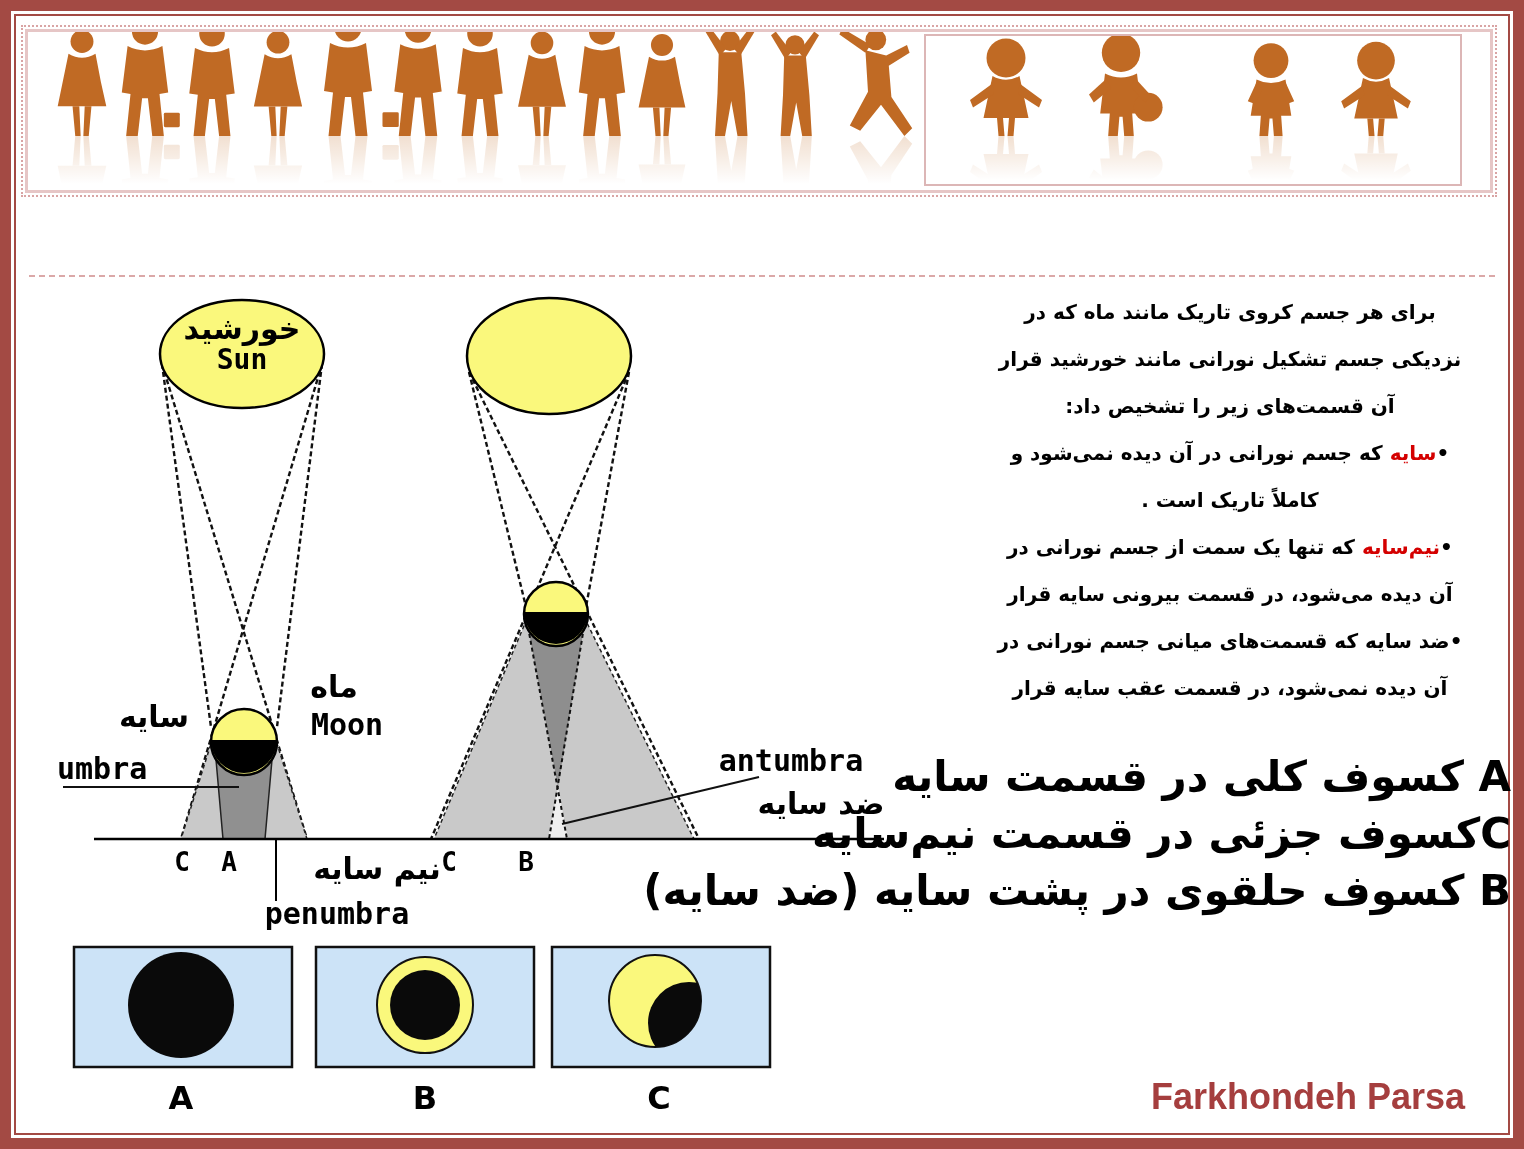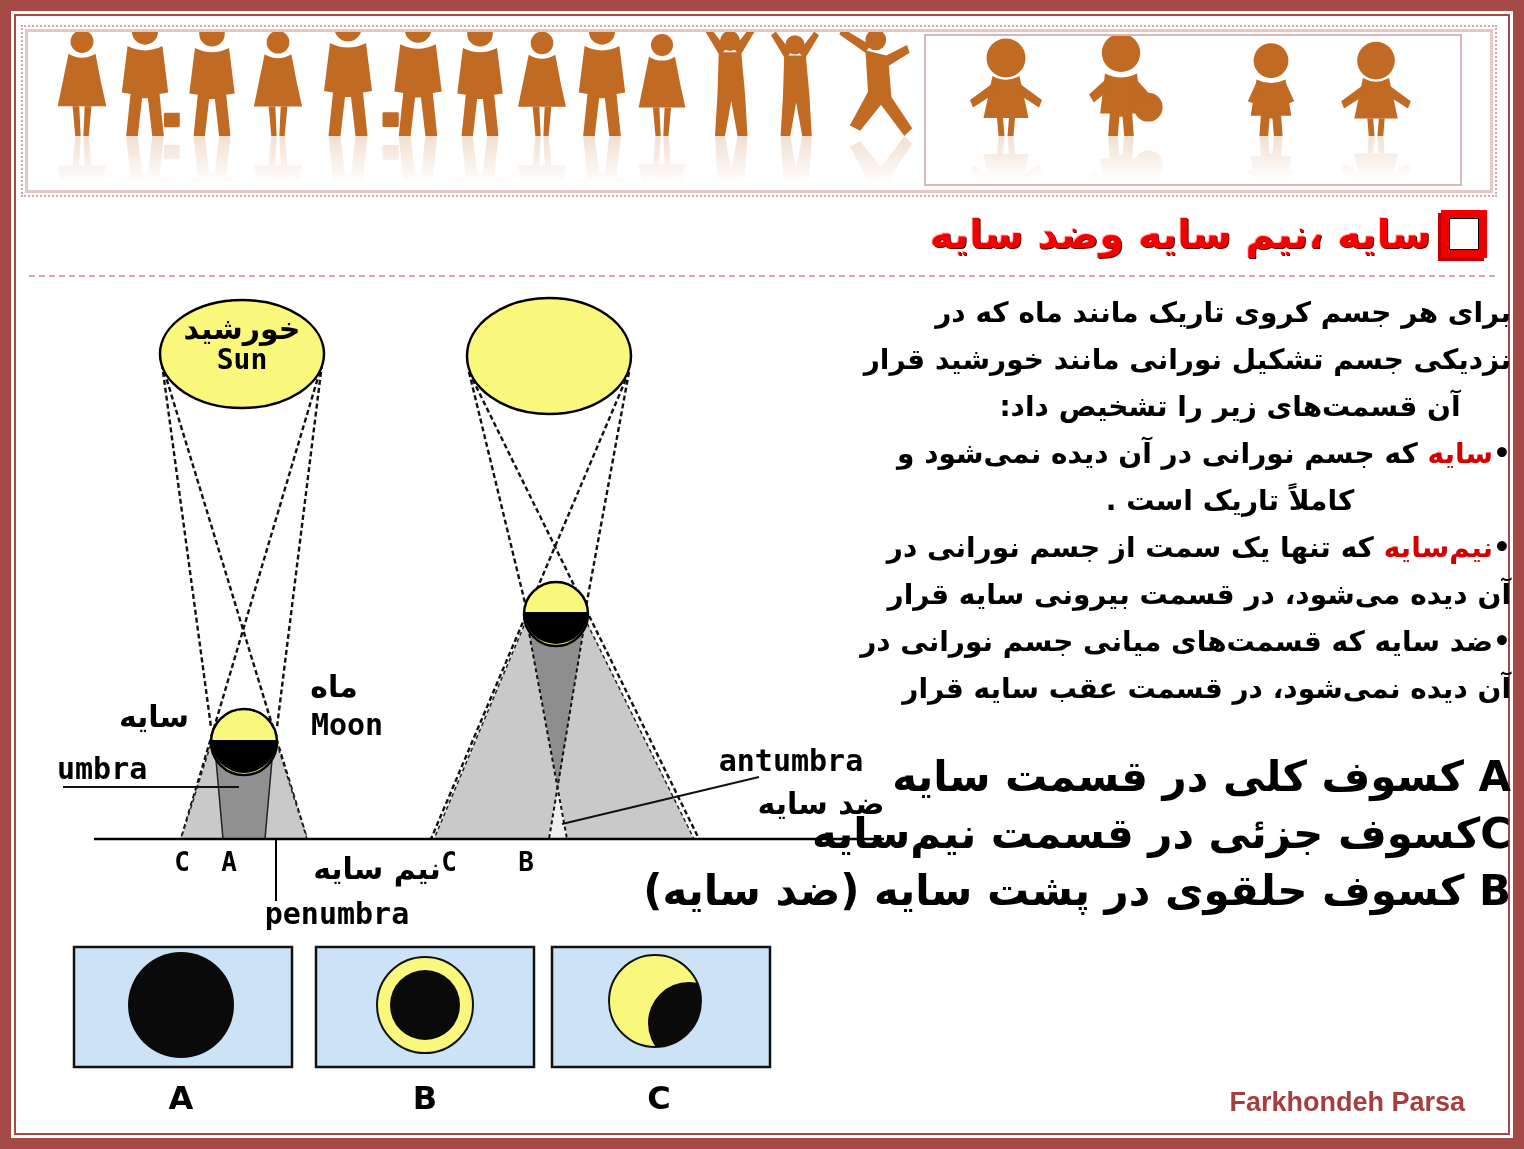--- a/index.html
+++ b/index.html
@@ -24,26 +24,26 @@
   .title-bullet{width:30px;height:32px;border:8px solid #ee0000;background:#fff;
                 box-shadow:-3px 3px 0 0 #c40000, inset 0 0 0 1px #000;}
   .content-sep{position:absolute;left:18px;right:18px;top:264px;border-top:2px dashed #dba8a8;}
   
   .diagram{position:absolute;left:28px;top:268px;width:902px;height:852px;}
   .lblfa{font-family:"DejaVu Sans",sans-serif;font-weight:bold;}
   .lblen{font-family:"DejaVu Sans Mono",monospace;font-weight:bold;}
   
   .textcol{position:absolute;left:938px;top:278px;width:562px;direction:rtl;
            text-align:center;color:#000;}
-  .para .tline{font-size:28px;font-weight:bold;line-height:47px;white-space:nowrap;}
+  .para .tline{font-size:20px;font-weight:bold;line-height:47px;white-space:nowrap;}
   .para .kw{color:#d40000;}
   .abc{margin-top:36px;}
   .abc .aline{font-size:42px;font-weight:bold;line-height:57px;white-space:nowrap;}
   .abc .letter{font-family:"DejaVu Sans",sans-serif;}
-  .credit{position:absolute;right:48px;bottom:20px;font-size:27px;font-weight:bold;
+  .credit{position:absolute;right:48px;bottom:20px;font-size:36px;font-weight:bold;
           color:#a53e3e;font-family:"Liberation Sans","DejaVu Sans",sans-serif;direction:ltr;}
 </style>
 </head>
 <body>
 
 <div class="slide">
 
   <div class="banner">
     <svg class="adults" viewBox="0 0 890 152">
       <defs>
@@ -207,24 +207,20 @@
             </g>
           <g transform="translate(450,100) scale(1.45,-1.45)">
               <use href="#p-kidgirl"></use>
             </g>
         </g>
         <rect x="0" y="100" width="528" height="44" fill="url(#fadeWhite)"></rect>
       </svg>
     </div>
   </div>
 
-  <div class="title-row">
-    <span class="title-text">سایه ،نیم سایه وضد سایه</span>
-    <span class="title-bullet"></span>
-  </div>
   <div class="content-sep"></div>
 
   <div class="diagram">
     <svg viewBox="0 0 902 852" width="902" height="852">
 
       <g stroke="#111" stroke-width="2.4" stroke-dasharray="5 3" fill="none">
         <line x1="123" y1="85" x2="172" y2="448"></line>
         <line x1="283" y1="85" x2="238" y2="448"></line>
         <line x1="123" y1="85" x2="268" y2="560"></line>
         <line x1="283" y1="85" x2="142" y2="560"></line>

